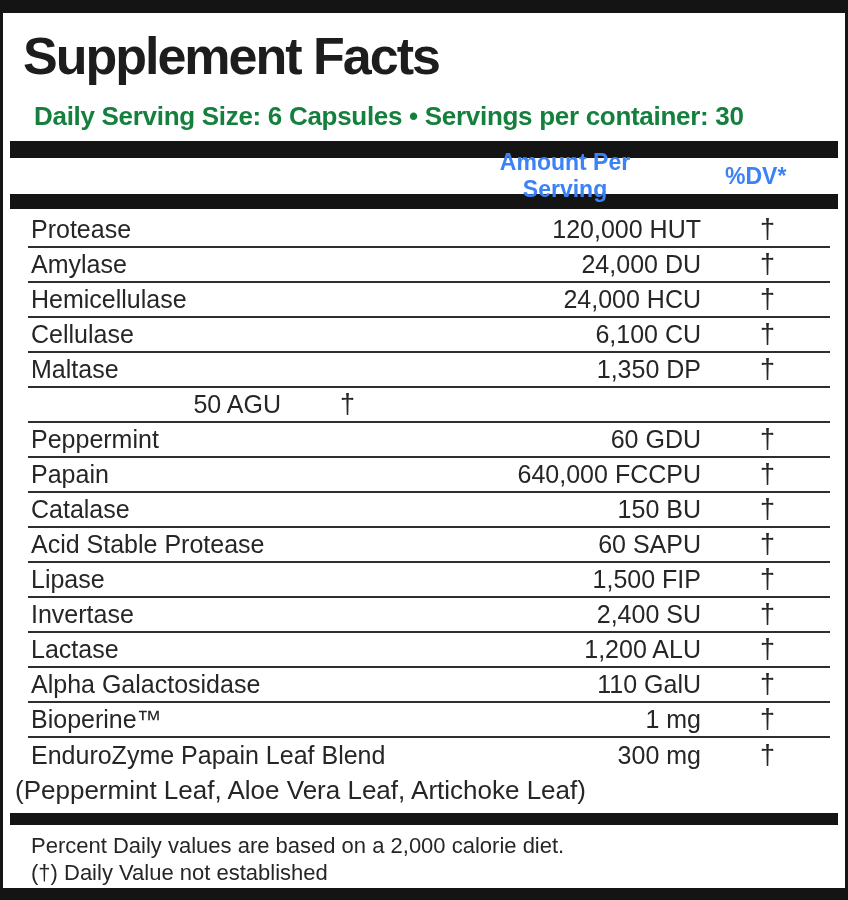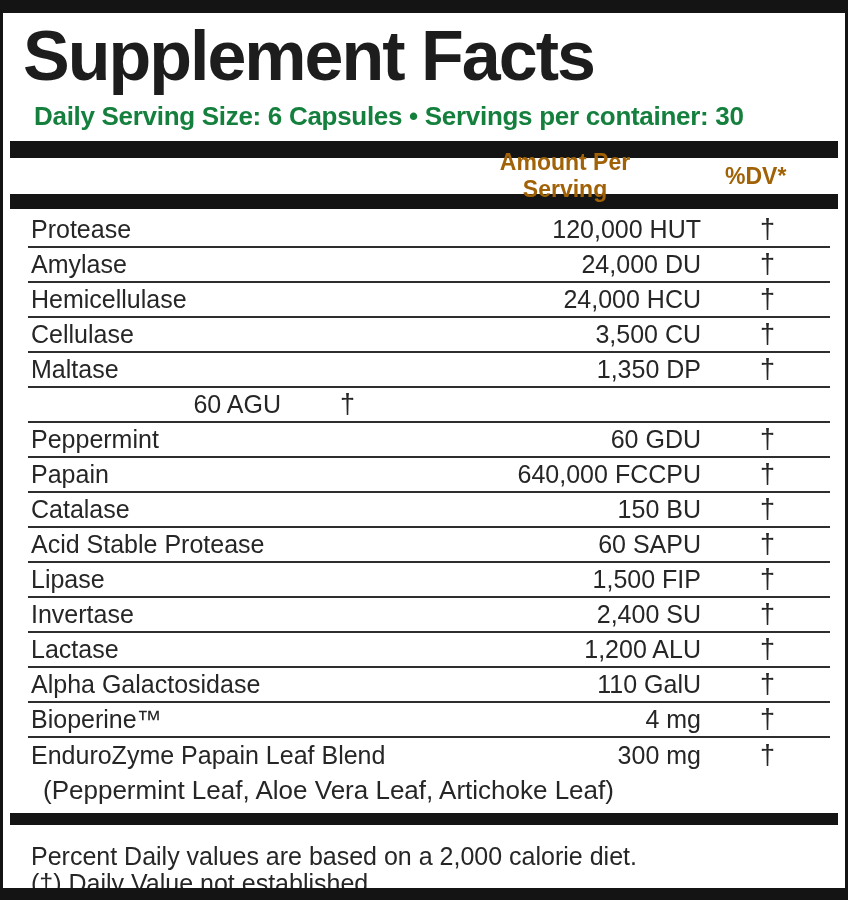--- a/index.html
+++ b/index.html
@@ -11,21 +11,21 @@
     width: 848px; height: 900px;
     background: #ffffff;
     border-top: 13px solid #141414;
     border-bottom: 12px solid #141414;
     border-left: 3px solid #141414;
     border-right: 3px solid #141414;
     overflow: hidden;
   }
 
   .title {
-    font-size: 70px;
+    font-size: 52px;
     font-weight: 900;
     letter-spacing: -2px;
     line-height: 74px;
     margin: 6px 0 0 20px;
     color: #1d1d1d;
     white-space: nowrap;
   }
 
   .serving {
     font-size: 26px;
@@ -42,21 +42,21 @@
   .bar-mid   { height: 15px; }
   .bar-thin  { height: 12px; margin-top: 6px; }
 
   .header-row {
     display: flex; align-items: center;
     height: 36px;
     margin: 0 15px 0 25px;
     padding: 0 20px 0 3px;
     font-weight: 700;
     font-size: 23px;
-    color: #a16207;
+    color: #3b82f6;
   }
   .header-row .name   { flex: 1; }
   .header-row .amount { width: 250px; text-align: center; padding-right: 70px; }
   .header-row .dv     { width: 85px;  }
 
   .rows { margin: 4px 15px 0 25px; }
   .row {
     display: flex; align-items: center;
     height: 35px;
     padding: 0 20px 0 3px;
@@ -66,29 +66,29 @@
     gap: 24px;
   }
   .row.last { border-bottom: none; }
   .row .name   { flex: 1; white-space: nowrap; }
   .row .amount { width: 250px; text-align: right; white-space: nowrap; }
   .row .dv     { width: 85px;  text-align: center; font-size: 27px; }
 
   .blend {
     display: flex; align-items: center;
     height: 34px;
-    padding-left: 40px;
+    padding-left: 12px;
     font-size: 26px;
     color: #262626;
     white-space: nowrap;
   }
 
   .footnotes {
-    margin: 18px 0 0 28px;
-    font-size: 25px;
+    margin: 7px 0 0 28px;
+    font-size: 22px;
     line-height: 27px;
     color: #262626;
   }
 </style>
 </head>
 <body>
 
 <div class="label">
 
   <h1 class="title">Supplement Facts</h1>
@@ -116,30 +116,30 @@
         <div class="amount">24,000 DU</div>
         <div class="dv">†</div>
       </div>
       <div class="row">
         <div class="name">Hemicellulase</div>
         <div class="amount">24,000 HCU</div>
         <div class="dv">†</div>
       </div>
       <div class="row">
         <div class="name">Cellulase</div>
-        <div class="amount">3,500 CU</div>
+        <div class="amount">6,100 CU</div>
         <div class="dv">†</div>
       </div>
       <div class="row">
         <div class="name">Maltase</div>
         <div class="amount">1,350 DP</div>
         <div class="dv">†</div>
       </div>
       <div class="row">
-        <div class="amount">60 AGU</div>
+        <div class="amount">50 AGU</div>
         <div class="dv">†</div>
       </div>
       <div class="row">
         <div class="name">Peppermint</div>
         <div class="amount">60 GDU</div>
         <div class="dv">†</div>
       </div>
       <div class="row">
         <div class="name">Papain</div>
         <div class="amount">640,000 FCCPU</div>
@@ -170,21 +170,21 @@
         <div class="amount">1,200 ALU</div>
         <div class="dv">†</div>
       </div>
       <div class="row">
         <div class="name">Alpha Galactosidase</div>
         <div class="amount">110 GalU</div>
         <div class="dv">†</div>
       </div>
       <div class="row">
         <div class="name">Bioperine™</div>
-        <div class="amount">4 mg</div>
+        <div class="amount">1 mg</div>
         <div class="dv">†</div>
       </div>
       <div class="row last">
         <div class="name">EnduroZyme Papain Leaf Blend</div>
         <div class="amount">300 mg</div>
         <div class="dv">†</div>
       </div>
     </div>
 
   <div class="blend">(Peppermint Leaf, Aloe Vera Leaf, Artichoke Leaf)</div>

